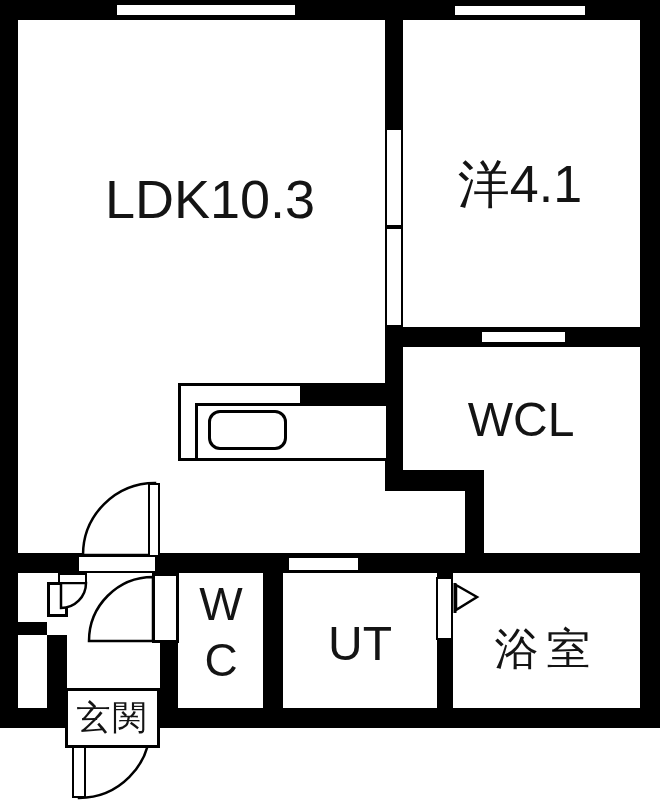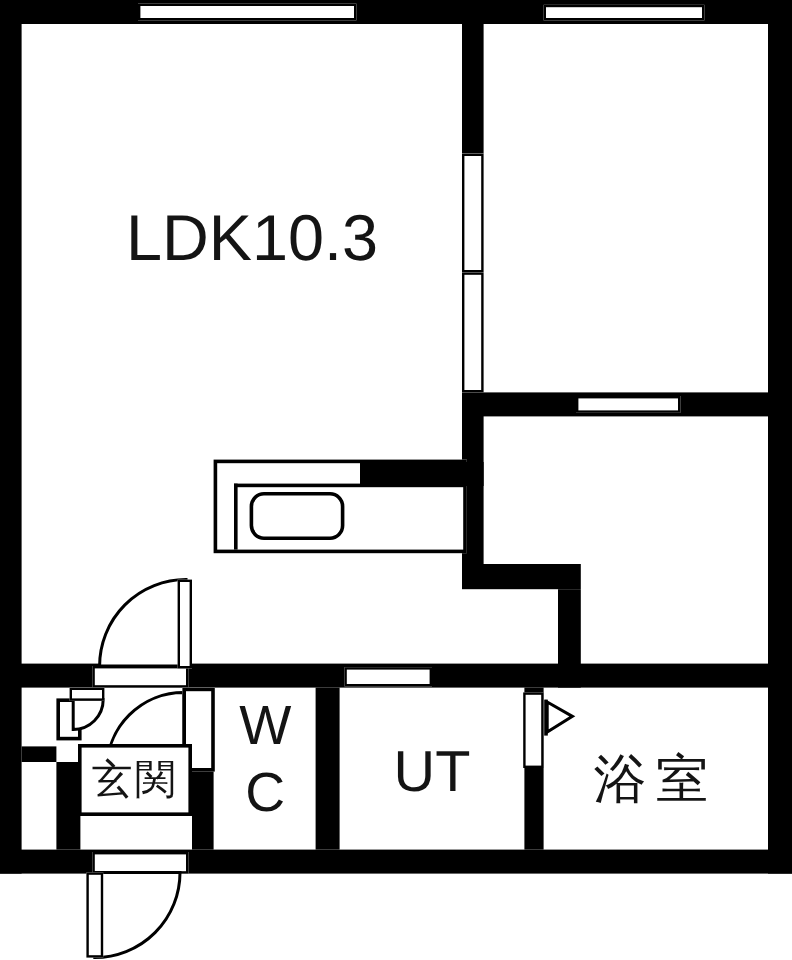--- a/index.html
+++ b/index.html
@@ -68,25 +68,27 @@
     <path d="M 150 727 A 71 71 0 0 1 79 798 L 79 727 Z" fill="#ffffff" stroke="#000000" stroke-width="2.5"></path>
     <line x1="455" y1="583" x2="455" y2="613" stroke="#000000" stroke-width="3"></line>
     <path d="M 456 585 L 477 597 L 456 610 Z" fill="#ffffff" stroke="#000000" stroke-width="2.5"></path>
   </svg>
 
   <div class="opening" style="left:148px;top:483px;width:12px;height:74px"></div>
   <div class="panel" style="left:152px;top:573px;width:27px;height:70px"></div>
   <div class="opening" style="left:58px;top:573px;width:29px;height:11px"></div>
   <div class="opening" style="left:72px;top:727px;width:14px;height:71px"></div>
 
-  <div class="panel" style="left:65px;top:620px;width:95px;height:60px;display:flex;align-items:center;justify-content:center">
+  <div class="panel" style="left:65px;top:688px;width:95px;height:60px;display:flex;align-items:center;justify-content:center">
     <span class="label" style="position:static;font-size:34px;letter-spacing:2px">玄関</span>
   </div>
 
   <div class="label" style="left:50px;top:168px;width:320px;font-size:54px">LDK10.3</div>
+  <div class="label" style="left:400px;top:150px;width:240px;font-size:52px">洋4.1</div>
+  <div class="label" style="left:410px;top:392px;width:222px;font-size:48px">WCL</div>
   <div class="label" style="left:178px;top:576px;width:86px;font-size:46px;line-height:56px">
     <span style="display:block">W</span>
     <span style="display:block">C</span>
   </div>
   <div class="label" style="left:453px;top:620px;width:187px;font-size:44px;letter-spacing:8px">浴室</div>
   <div class="label" style="left:283px;top:616px;width:154px;font-size:48px">UT</div>
 
 </div>
 
 </body></html>

